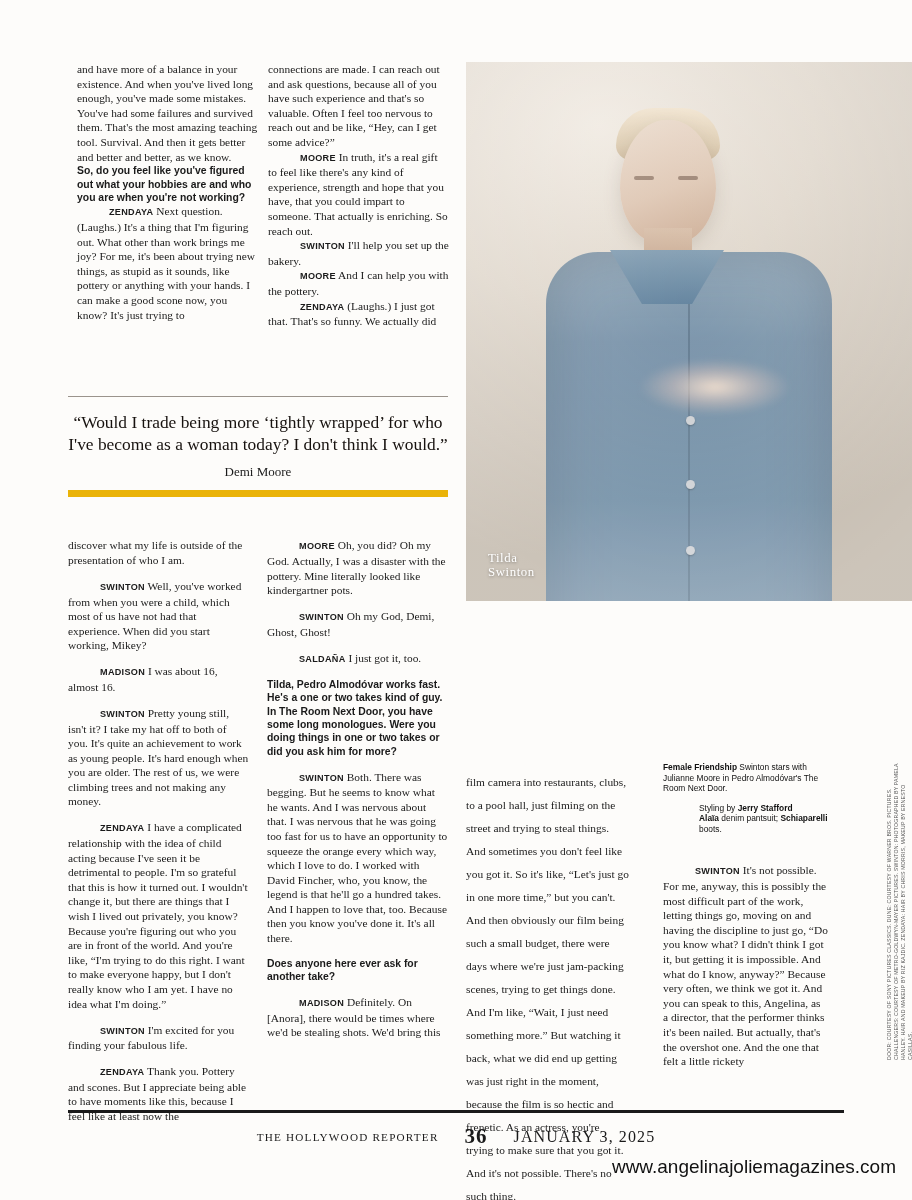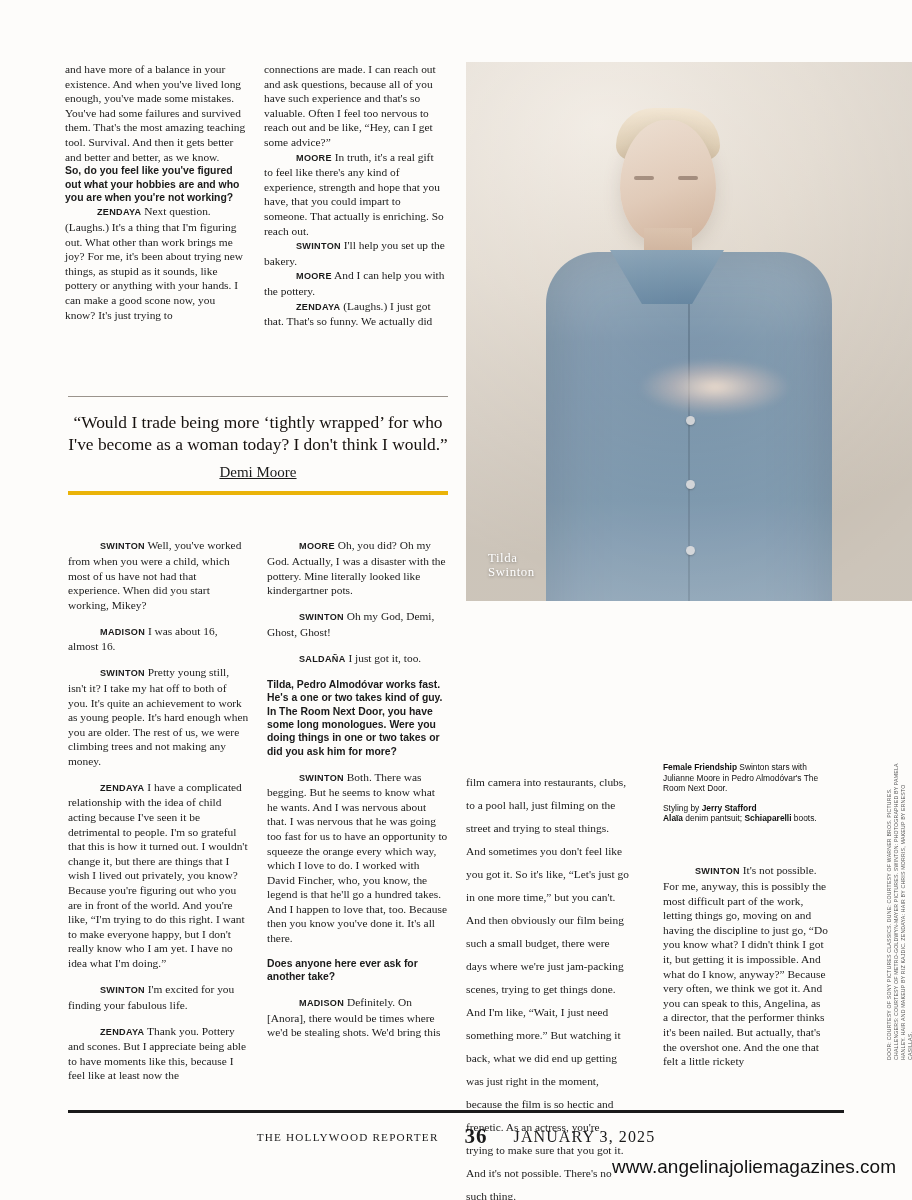--- a/index.html
+++ b/index.html
@@ -16,25 +16,25 @@
     overflow: hidden;
   }
   .page {
     position: absolute;
     inset: 0;
     background: #fdfcfa;
   }
   
   .top-cols {
     position: absolute;
-    left: 65px;
+    left: 77px;
     top: 62px;
     width: 380px;
     display: flex;
-    gap: 18px;
+    gap: 10px;
   }
   .col {
     width: 181px;
     font-size: 11.4px;
     line-height: 14.6px;
     text-align: left;
   }
   .col p {
     margin: 0 0 0 0;
     text-indent: 0;
@@ -54,35 +54,34 @@
     margin: 9px 0 6px 0;
   }
 
   
   .pullquote {
     position: absolute;
     left: 68px;
     top: 396px;
     width: 380px;
     border-top: 1px solid #9a938c;
-    border-bottom: 4px solid #eab308;
+    border-bottom: 7px solid #eab308;
     padding: 14px 0 10px 0;
     text-align: center;
   }
   .pullquote .pq-text {
     font-size: 17.4px;
     line-height: 22px;
     font-family: "Liberation Serif", serif;
     color: #17120f;
   }
   .pullquote .pq-attr {
     margin-top: 9px;
-    font-size: 15px;
+    font-size: 13px;
     font-family: "Liberation Serif", serif;
-    text-decoration: underline;
   }
 
   
   .bottom-cols {
     position: absolute;
     left: 68px;
     top: 527px;
     display: flex;
     gap: 18px;
   }
@@ -244,21 +243,21 @@
     position: absolute;
     left: 663px;
     top: 762px;
     width: 166px;
     font-family: "Liberation Sans", sans-serif;
     font-size: 8.4px;
     line-height: 10.6px;
     color: #111;
   }
   .caption .lead { font-weight: 700; }
-  .caption .credit { margin-top: 9px; }
+  .caption .credit { margin-top: 9px; margin-left: 36px; }
   .caption .credit b { font-weight: 700; }
 
   
   .vcredit {
     position: absolute;
     left: 886px;
     top: 760px;
     width: 300px;
     transform-origin: left top;
     transform: rotate(-90deg) translateX(-300px);
@@ -332,20 +331,21 @@
     </div>
   </div>
 
   <div class="pullquote">
     <div class="pq-text">“Would I trade being more ‘tightly wrapped’ for who I've become as a woman today? I don't think I would.”</div>
     <div class="pq-attr">Demi Moore</div>
   </div>
 
   <div class="bottom-cols">
     <div class="bcol">
+      <p><span>discover what my life is outside of the presentation of who I am.</span></p>
       <p><span class="speaker">SWINTON</span> <span>Well, you've worked from when you were a child, which most of us have not had that experience. When did you start working, Mikey?</span></p>
       <p><span class="speaker">MADISON</span> <span>I was about 16, almost 16.</span></p>
       <p><span class="speaker">SWINTON</span> <span>Pretty young still, isn't it? I take my hat off to both of you. It's quite an achievement to work as young people. It's hard enough when you are older. The rest of us, we were climbing trees and not making any money.</span></p>
       <p><span class="speaker">ZENDAYA</span> <span>I have a complicated relationship with the idea of child acting because I've seen it be detrimental to people. I'm so grateful that this is how it turned out. I wouldn't change it, but there are things that I wish I lived out privately, you know? Because you're figuring out who you are in front of the world. And you're like, “I'm trying to do this right. I want to make everyone happy, but I don't really know who I am yet. I have no idea what I'm doing.”</span></p>
       <p><span class="speaker">SWINTON</span> <span>I'm excited for you finding your fabulous life.</span></p>
       <p><span class="speaker">ZENDAYA</span> <span>Thank you. Pottery and scones. But I appreciate being able to have moments like this, because I feel like at least now the</span></p>
     </div>
     <div class="bcol">
       <p><span class="speaker">MOORE</span> <span>Oh, you did? Oh my God. Actually, I was a disaster with the pottery. Mine literally looked like kindergartner pots.</span></p>
       <p><span class="speaker">SWINTON</span> <span>Oh my God, Demi, Ghost, Ghost!</span></p>

